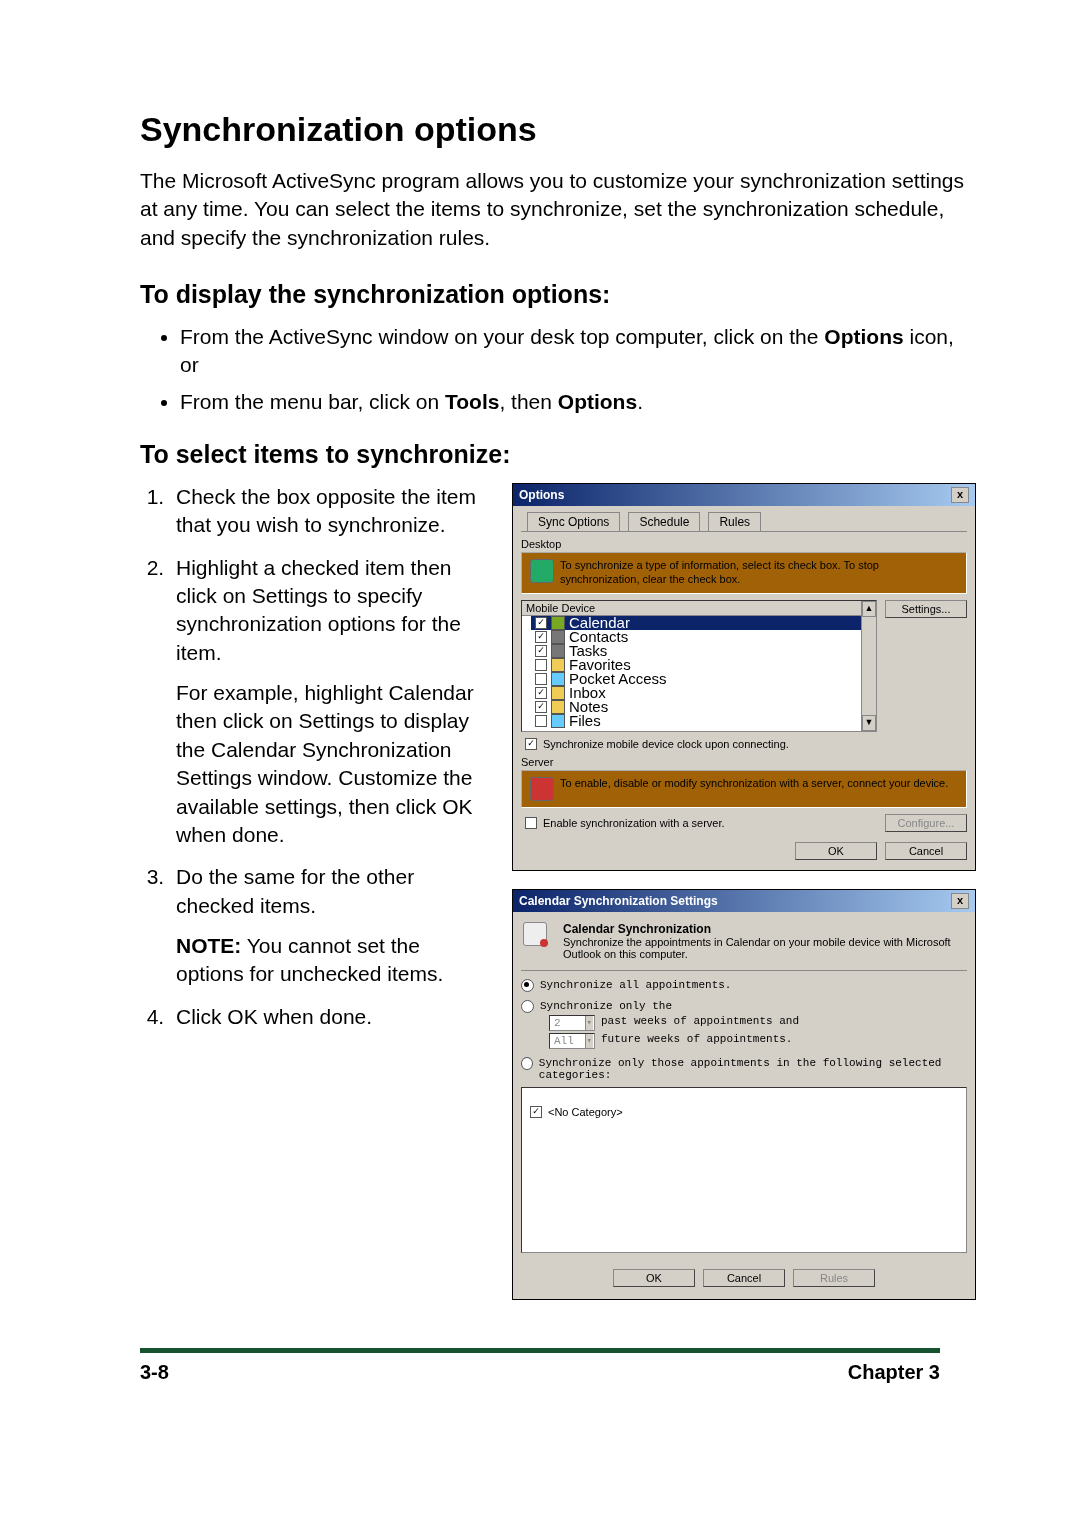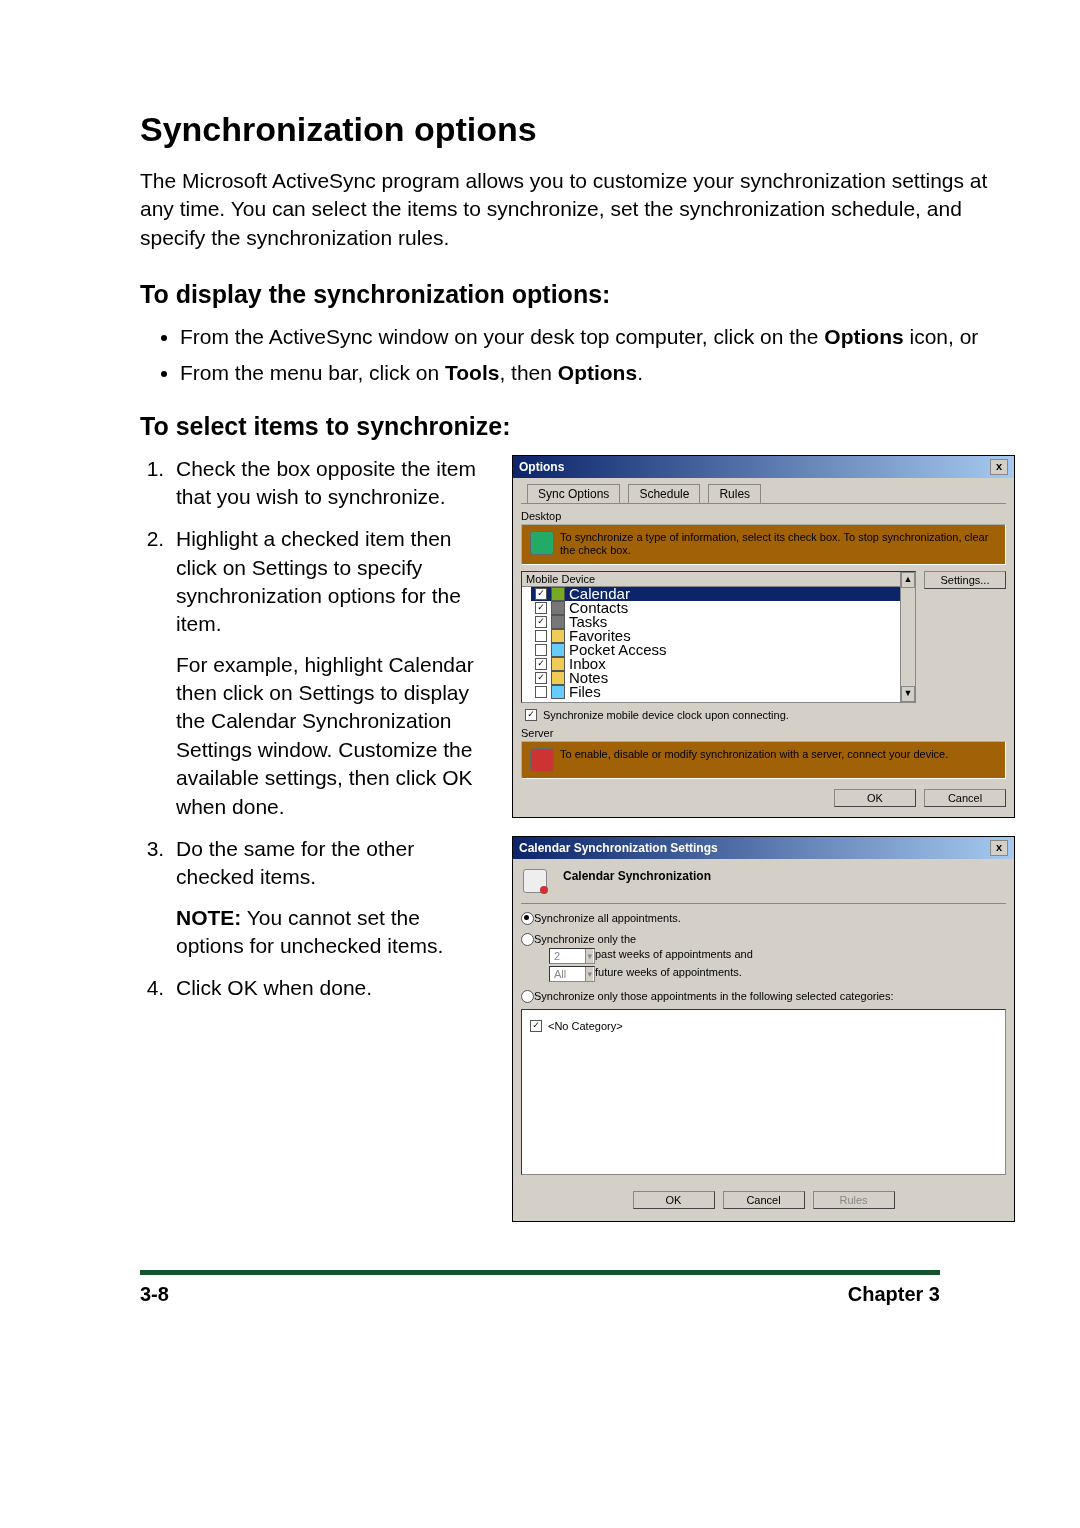--- a/index.html
+++ b/index.html
@@ -4,21 +4,21 @@
 <style>
   body {
     margin: 0;
     padding: 0;
     background: #fff;
     font-family: Arial, Helvetica, sans-serif;
     color: #000;
     width: 1080px;
   }
   .page {
-    padding: 110px 65px 40px 140px;
+    padding: 110px 104px 40px 140px;
     box-sizing: border-box;
     width: 1080px;
   }
   .h1 {
     font-size: 34px;
     font-weight: bold;
     margin-bottom: 18px;
   }
   .body-text {
     font-size: 21px;
@@ -216,21 +216,21 @@
   .cal-desc {
     display:flex; gap:16px; padding: 4px 2px 10px 2px; border-bottom:1px solid #888;
   }
   .cal-desc .hd { font-weight:bold; font-size:12px; }
   .cal-desc .sub { font-size:11px; }
   .radio {
     width:11px;height:11px;border:1px solid #555;border-radius:50%;
     display:inline-block;background:#fff;
   }
   .radio.on:after{content:"";display:block;width:5px;height:5px;border-radius:50%;background:#000;margin:2px;}
-  .opt-line{display:flex;align-items:flex-start;font-size:11px;margin-top:8px;}
+  .opt-line{display:flex;align-items:flex-start;gap:6px;font-size:11px;margin-top:8px;font-family:Liberation Mono, monospace;}
   .sel {
     border:1px inset #888;background:#fff;font-size:11px;padding:0 14px 0 4px;min-width:26px;display:inline-block;position:relative;height:14px;line-height:14px;
   }
   .sel:after{content:"▾";position:absolute;right:1px;top:0;font-size:9px;background:#d4d0c8;border-left:1px solid #888;padding:0 1px;}
   .sel.disabled{color:#888;}
   .cat-box {
     border:1px inset #888;background:#fff;min-height:160px;margin-top:6px;padding:2px 4px;font-size:11px;
   }
   .dlg2-buttons { display:flex; gap:8px; justify-content:center; margin-top:10px; padding:6px 0 2px 0;}
 
@@ -361,38 +361,46 @@
           <div class="chk-line">
             <span class="chk on"></span>
             <span>Synchronize mobile device clock upon connecting.</span>
           </div>
 
           <div class="section-label">Server</div>
           <div class="inset-panel">
             <span class="server-icon"></span>
             <span class="txt">To enable, disable or modify synchronization with a server, connect your device.</span>
           </div>
+          <div class="chk-line" style="justify-content:space-between;">
+            <span style="display:flex;align-items:center;gap:6px;">
+              <span class="chk"></span>
+              <span>Enable synchronization with a server.</span>
+            </span>
+            <span class="btn disabled">Configure...</span>
+          </div>
 
           <div class="dlg-buttons">
             <div class="btn">OK</div>
             <div class="btn">Cancel</div>
           </div>
         </div>
       </div>
 
       <div class="dialog">
         <div class="titlebar">
           <span>Calendar Synchronization Settings</span>
           <span class="tb-close">x</span>
         </div>
         <div class="dialog-body">
           <div class="cal-desc">
             <span class="cal-icon"></span>
             <div>
               <div class="hd">Calendar Synchronization</div>
+              <div class="sub">Synchronize the appointments in Calendar on your mobile device with Microsoft Outlook on this computer.</div>
             </div>
           </div>
 
           <div class="opt-line">
             <span class="radio on"></span>
             <span>Synchronize all appointments.</span>
           </div>
 
           <div class="opt-line">
             <span class="radio"></span>
@@ -407,21 +415,21 @@
               <span class="sel disabled">All</span>
               <span>future weeks of appointments.</span>
             </div>
           </div>
 
           <div class="opt-line">
             <span class="radio"></span>
             <span>Synchronize only those appointments in the following selected categories:</span>
           </div>
           <div class="cat-box">
-            <div class="chk-line" style="margin-top:8px;">
+            <div class="chk-line" style="margin-top:16px;">
               <span class="chk on"></span>
               <span>&lt;No Category&gt;</span>
             </div>
           </div>
 
           <div class="dlg2-buttons">
             <div class="btn">OK</div>
             <div class="btn">Cancel</div>
             <div class="btn disabled">Rules</div>
           </div>

